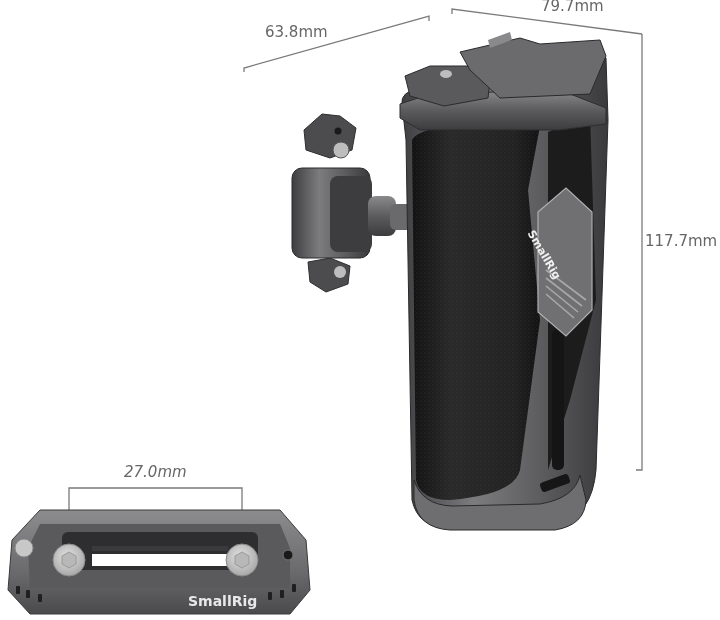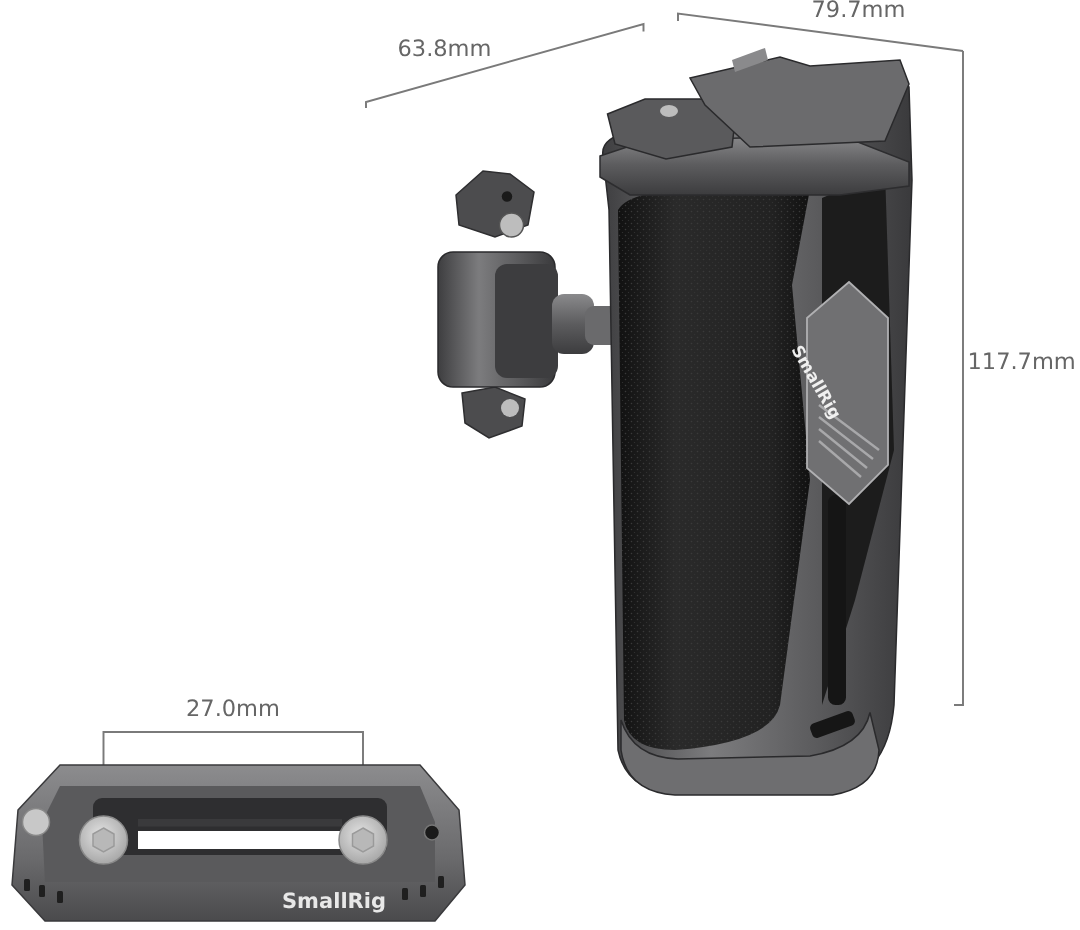--- a/index.html
+++ b/index.html
@@ -109,16 +109,16 @@
       <rect x="268" y="592" width="4" height="8" rx="1"></rect>
       <rect x="280" y="590" width="4" height="8" rx="1"></rect>
       <rect x="292" y="584" width="4" height="8" rx="1"></rect>
     </g>
   </g>
 </svg>
 
 <div class="dim-label" style="left:265px; top:23px;">63.8mm</div>
 <div class="dim-label" style="left:541px; top:-3px;">79.7mm</div>
 <div class="dim-label" style="left:645px; top:232px;">117.7mm</div>
-<div class="dim-label" style="left:124px; top:463px;">27.0mm</div>
+<div class="dim-label" style="left:124px; top:463px;font-style:italic;">27.0mm</div>
 
 <div class="brand-plate" style="left:536px; top:228px; font-size:11px; transform:rotate(60deg); transform-origin:left top; color:#f0f0f0;">SmallRig</div>
 <div class="brand-plate" style="left:188px; top:593px; font-size:14px;">SmallRig</div>
 
 </body></html>

